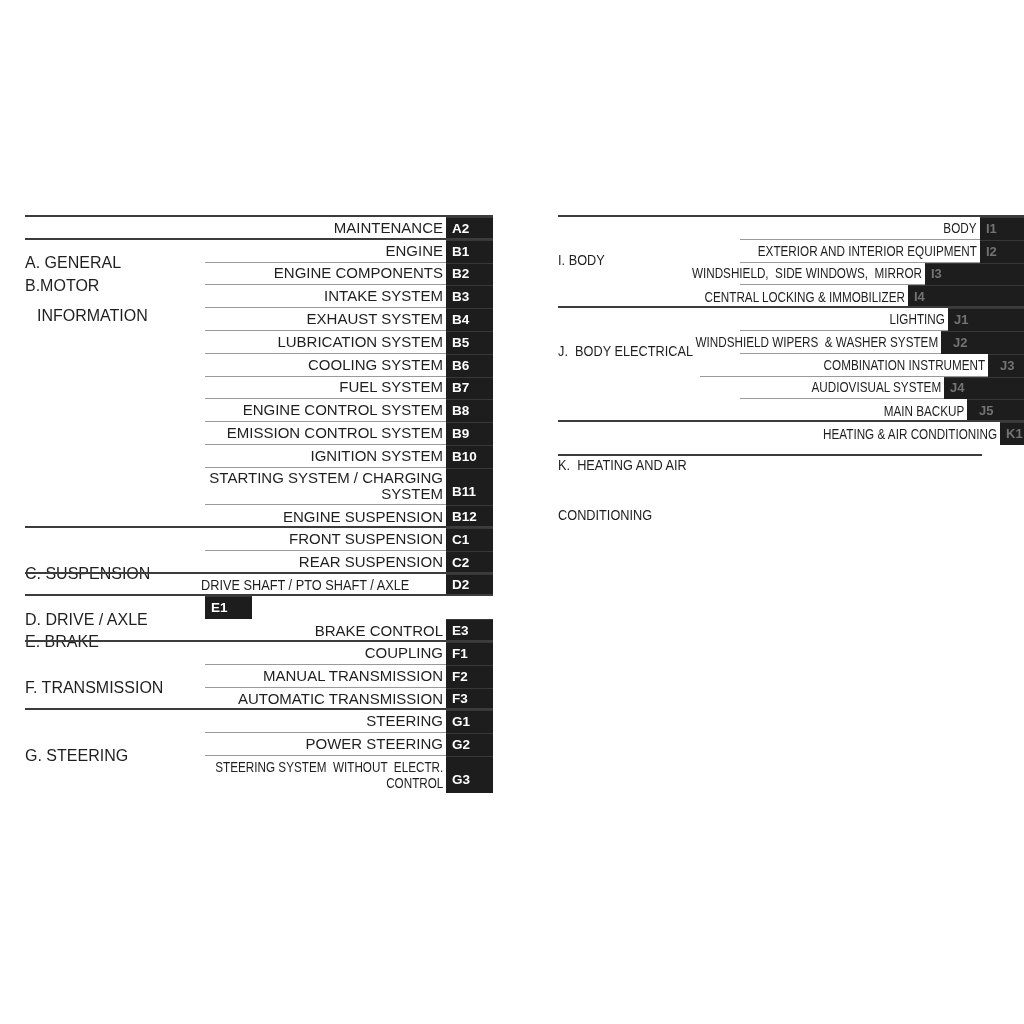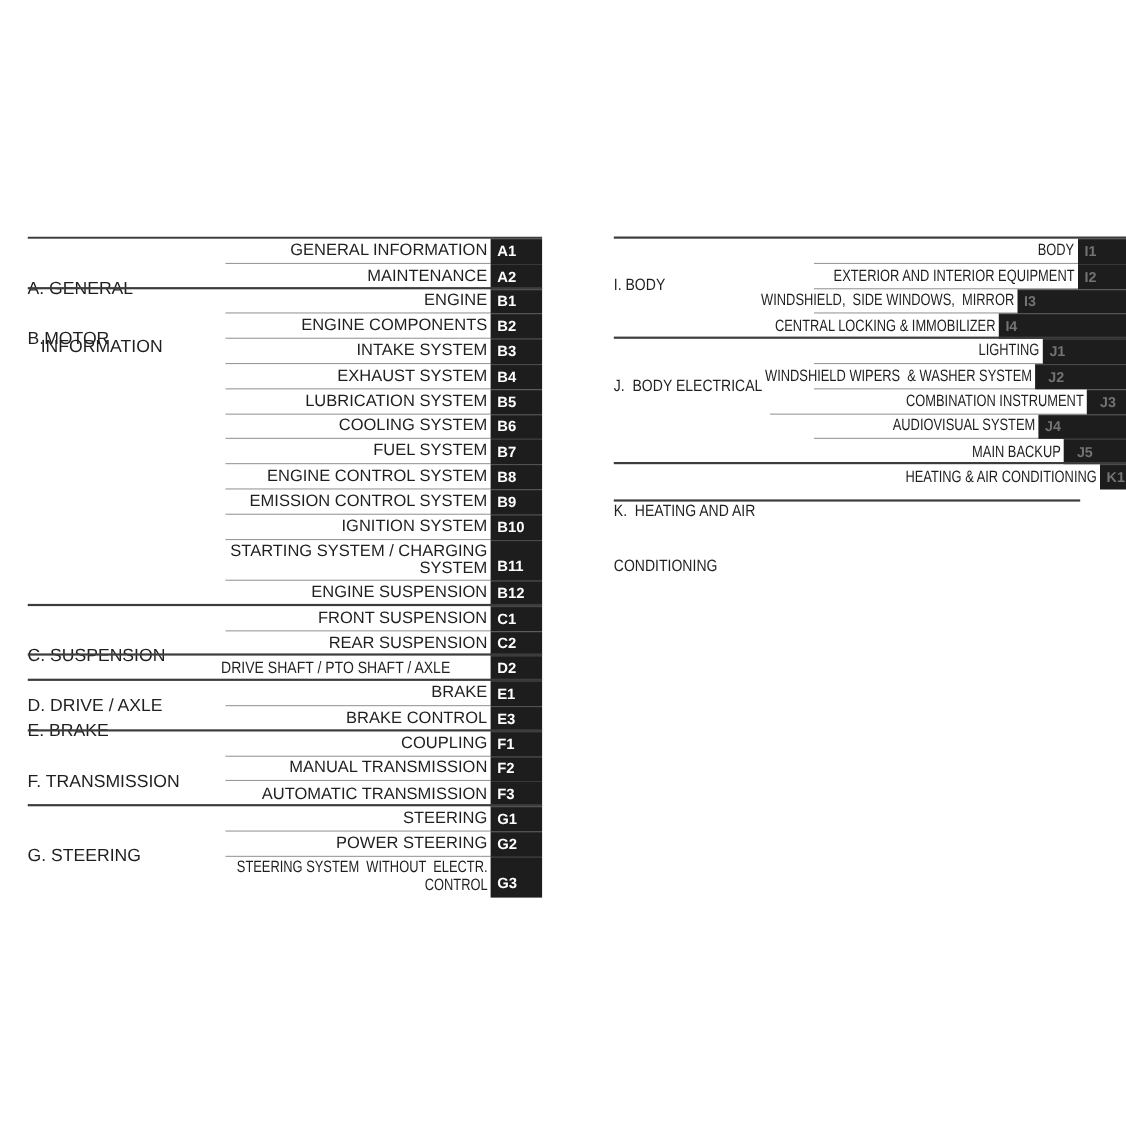--- a/index.html
+++ b/index.html
@@ -51,27 +51,20 @@
 
 <div class="page">
 
   <div class="toc toc-left">
 
     <div class="sec">
       <div class="hdr">
         <div>A. GENERAL</div>
         <div class="ind">INFORMATION</div>
       </div>
-      <div class="row">
-        <span class="g"></span>
-        <span class="lbl"><span>GENERAL INFORMATION</span></span>
-        <span class="cell">
-            <span>A1</span>
-          </span>
-      </div>
       <div class="row last">
         <span class="g"></span>
         <span class="lbl"><span>MAINTENANCE</span></span>
         <span class="cell">
             <span>A2</span>
           </span>
       </div>
     </div>
 
     <div class="sec">
@@ -199,21 +192,20 @@
           </span>
       </div>
     </div>
 
     <div class="sec">
       <div class="hdr">
         <div>E. BRAKE</div>
       </div>
       <div class="row">
         <span class="g"></span>
-        <span class="lbl"><span>BRAKE</span></span>
         <span class="cell">
             <span>E1</span>
           </span>
       </div>
       <div class="row last">
         <span class="g"></span>
         <span class="lbl"><span>BRAKE CONTROL</span></span>
         <span class="cell">
             <span>E3</span>
           </span>

